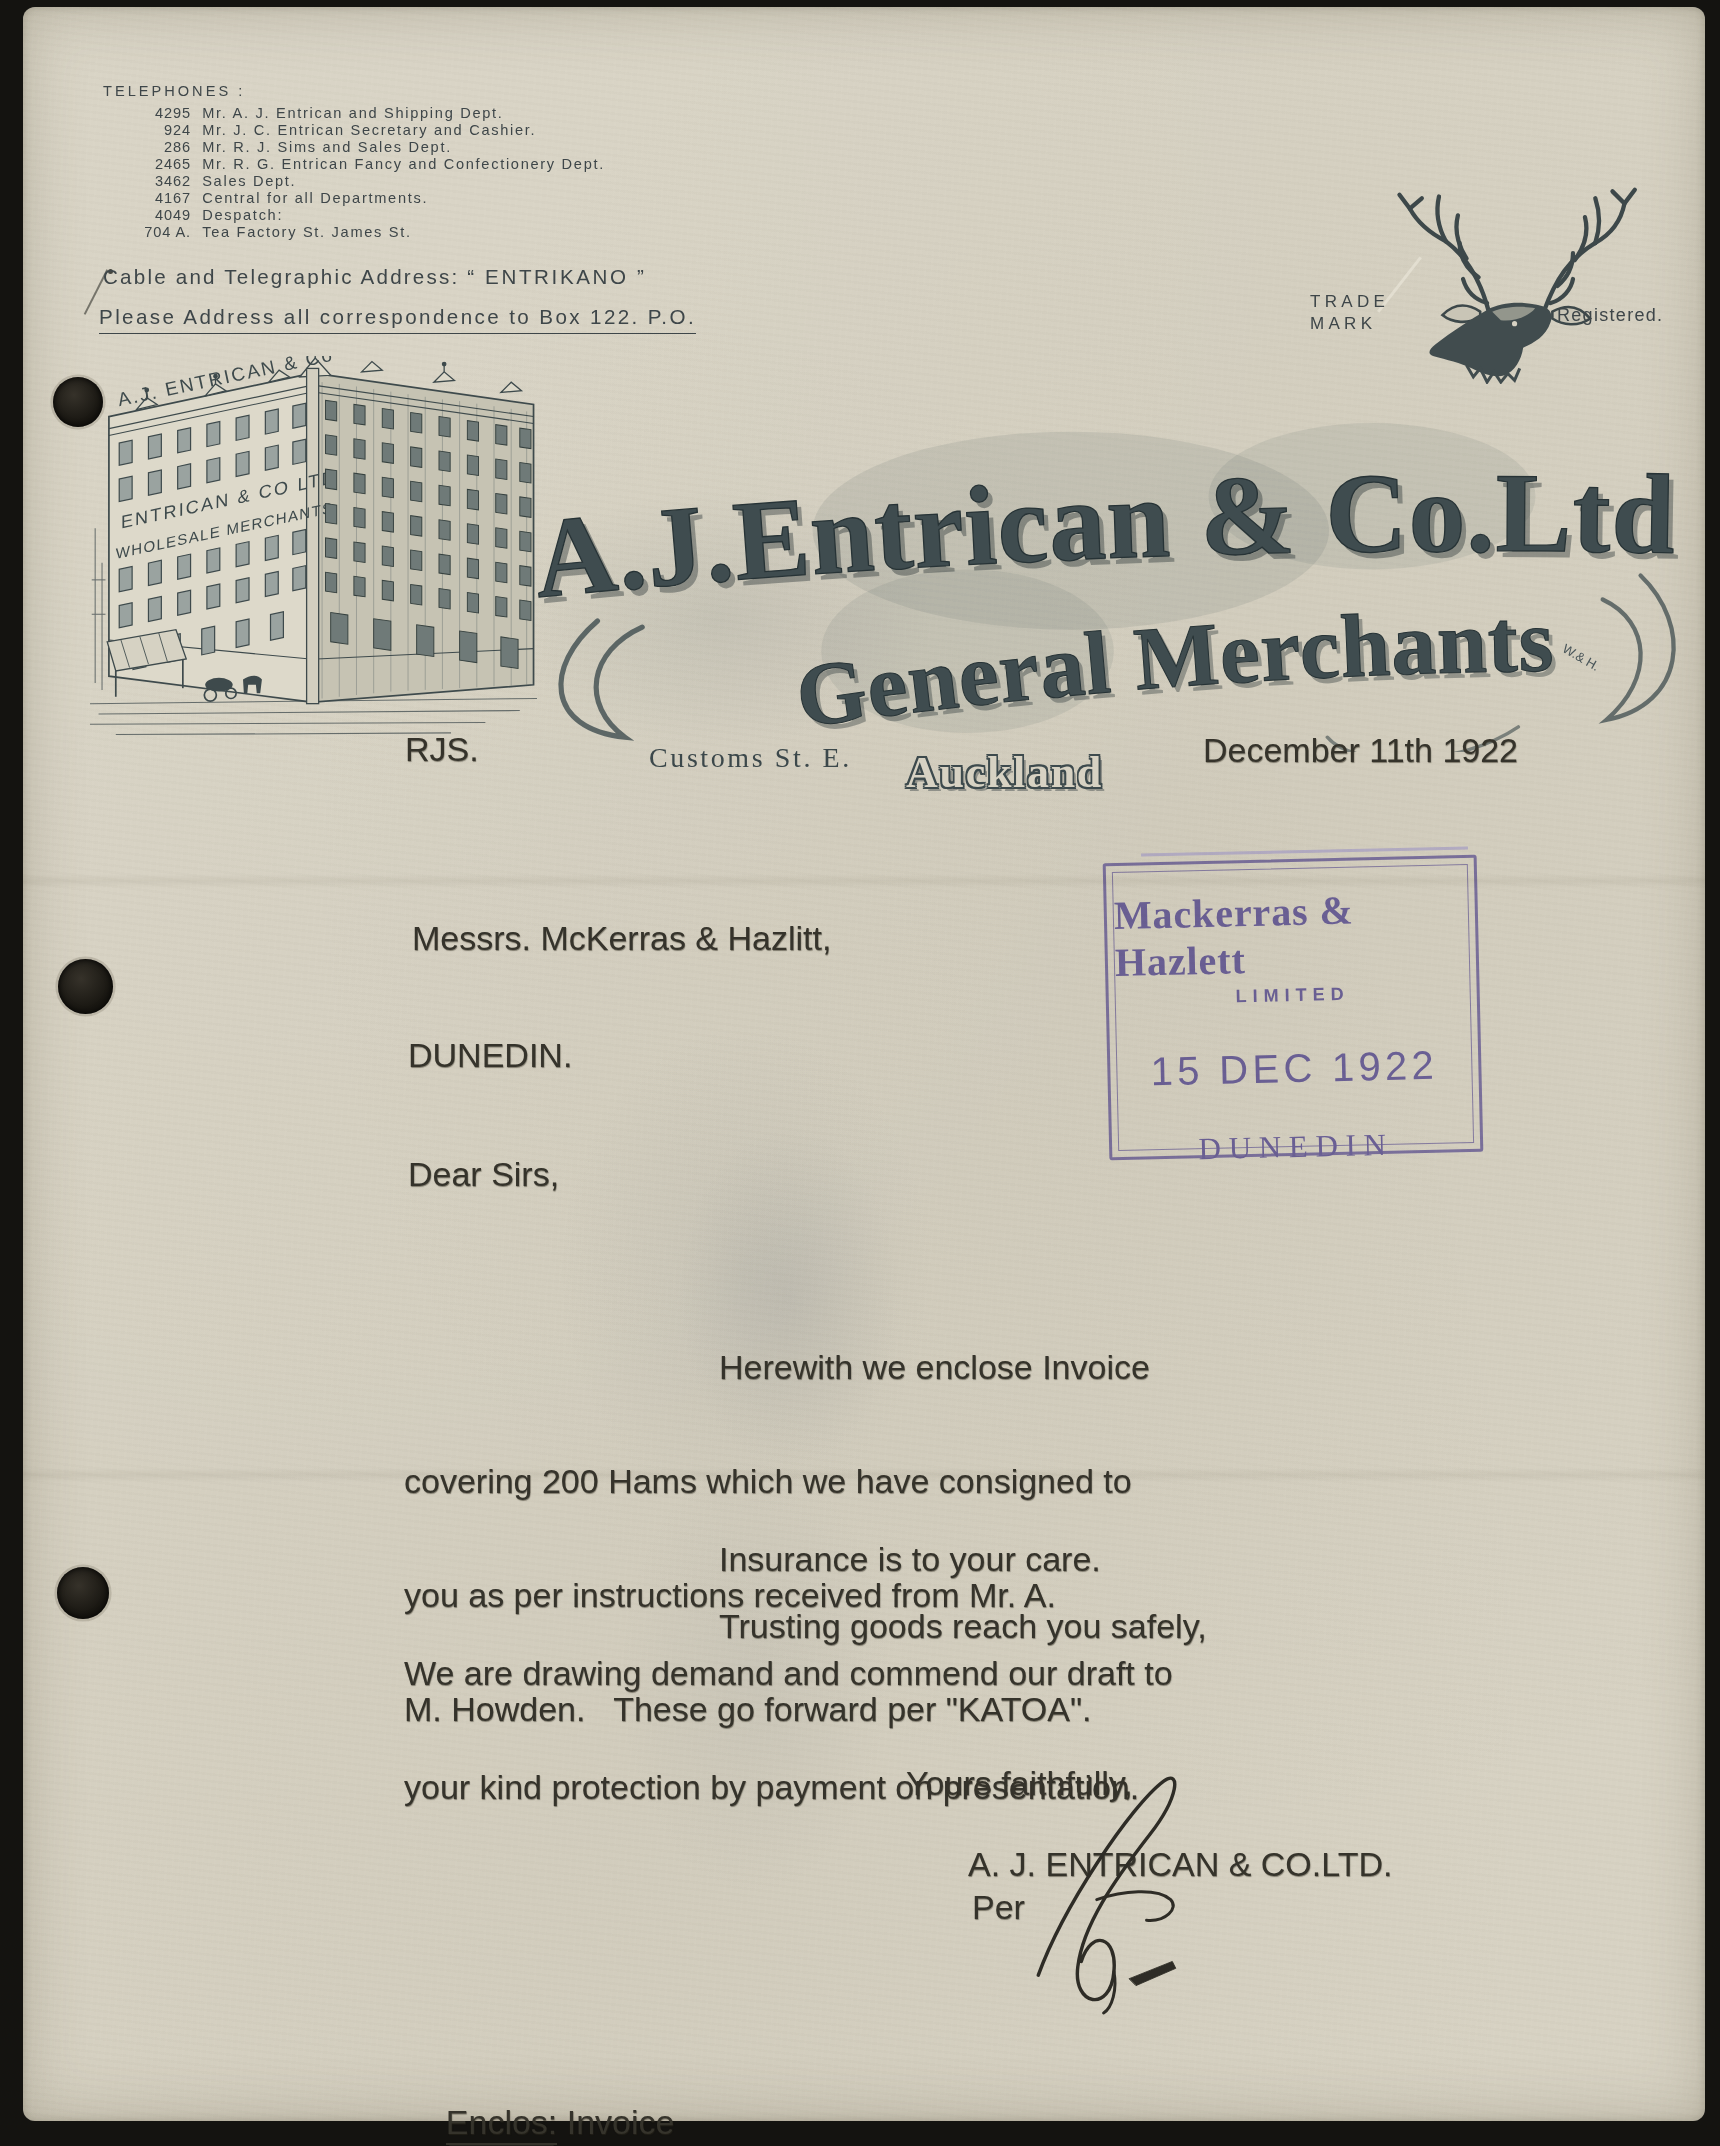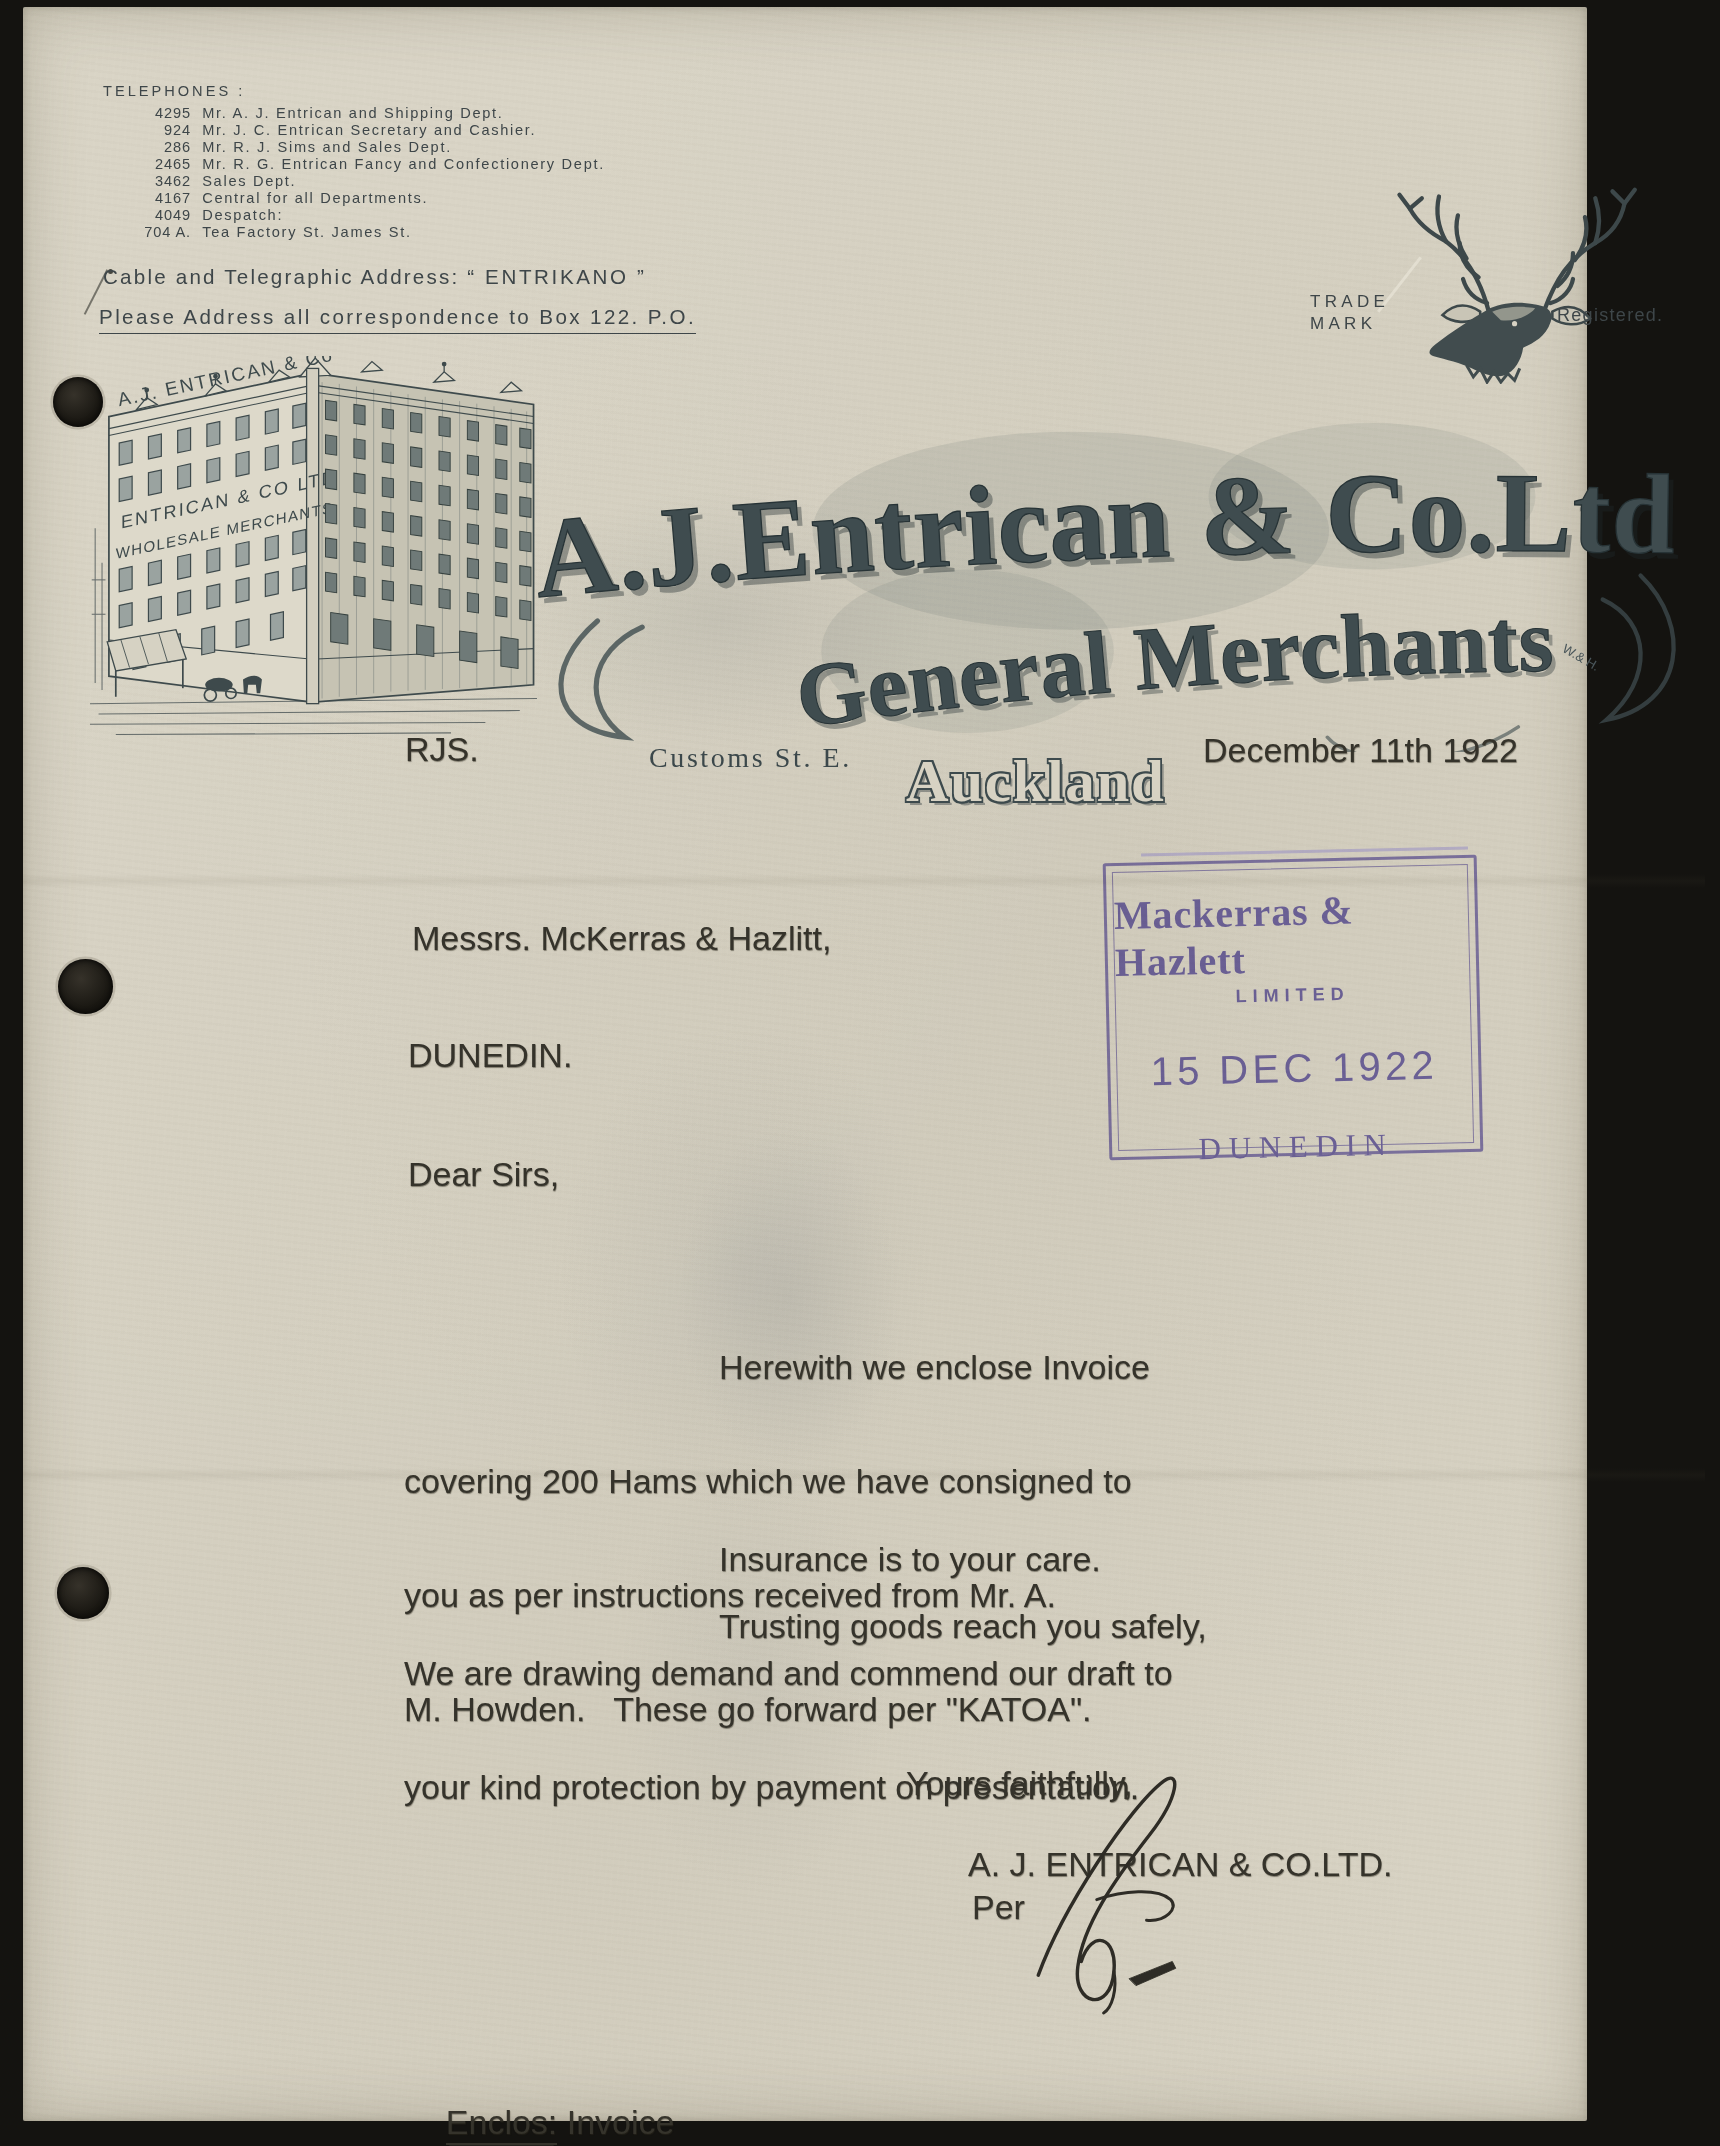--- a/index.html
+++ b/index.html
@@ -4,30 +4,30 @@
 <style>
   html,body{margin:0;padding:0;}
   body{
     width:1721px;height:2147px;
     background:#141310;
     position:relative;
     overflow:hidden;
     font-family:"Liberation Sans",sans-serif;
   }
   .paper{
-    position:absolute;left:23px;top:6.9px;width:1564px;height:2114px;
+    position:absolute;left:23px;top:6.9px;width:1682px;height:2114px;
     background:
       radial-gradient(ellipse at 18% 8%, rgba(255,255,250,0.06), transparent 55%),
       radial-gradient(ellipse at 72% 40%, rgba(120,112,90,0.07), transparent 55%),
       radial-gradient(ellipse at 38% 82%, rgba(112,104,82,0.06), transparent 60%),
       repeating-linear-gradient(7deg, rgba(118,112,92,0.028) 0 2.6px, transparent 2.6px 6.9px),
       repeating-linear-gradient(96deg, rgba(255,255,248,0.025) 0 1.7px, transparent 1.7px 6px),
       #d7d2c3;
     box-shadow: inset 0 0 60px rgba(92,86,66,0.28), inset 0 0 8.6px rgba(70,66,52,0.25);
-    border-radius:2px;
+    border-radius:12px;
   }
   .abs{position:absolute;}
   
   .print{font-family:"Liberation Sans",sans-serif;color:#3e4649;}
   .tel-title{left:80px;top:76px;font-size:14.6px;letter-spacing:3px;}
   .tel-rows{left:80px;top:98px;line-height:17px;font-size:14.6px;}
   .tel-row{display:flex;}
   .tel-num{width:88px;text-align:right;padding-right:11.2px;letter-spacing:0.9px;white-space:nowrap;}
   .tel-label{letter-spacing:1.7px;white-space:nowrap;}
   .cable-line{left:80px;top:258px;font-size:20.6px;letter-spacing:2.2px;white-space:nowrap;}
@@ -56,21 +56,21 @@
   .para3{left:696px;top:1600px;}
   .closing{left:883px;top:1757px;}
   .sig-company{left:945px;top:1838px;}
   .per-label{left:949px;top:1881px;}
   .enclosure{left:385px;top:2058px;}
   .enclosure .u{border-bottom:2.2px solid #35332b;padding-bottom:1.7px;box-shadow:0 6px 0 -3.4px rgba(53,51,43,0.5);}
   
   .street{left:626px;top:735px;font-family:"Liberation Serif",serif;font-size:28px;letter-spacing:2.6px;color:#3c484b;}
   .city-fancy{
     left:883px;top:740px;font-family:"Liberation Serif",serif;font-weight:bold;
-    font-size:59px;letter-spacing:1.7px;color:#d7d2c3;
+    font-size:44px;letter-spacing:1.7px;color:#d7d2c3;
     text-shadow:-1.7px -1.7px 0 #3d4a4d,1.7px -1.7px 0 #3d4a4d,-1.7px 1.7px 0 #3d4a4d,1.7px 1.7px 0 #3d4a4d,
                  0 -1.7px 0 #3d4a4d,0 1.7px 0 #3d4a4d,-1.7px 0 0 #3d4a4d,1.7px 0 0 #3d4a4d,
                  3.4px 4.3px 0 rgba(45,56,60,0.4);
   }
   
   .stamp{
     left:1083px;top:852px;width:368px;height:291px;
     transform:rotate(-1.3deg);
     border:3px solid rgba(128,118,199,0.85);
     border-radius:2.6px;

